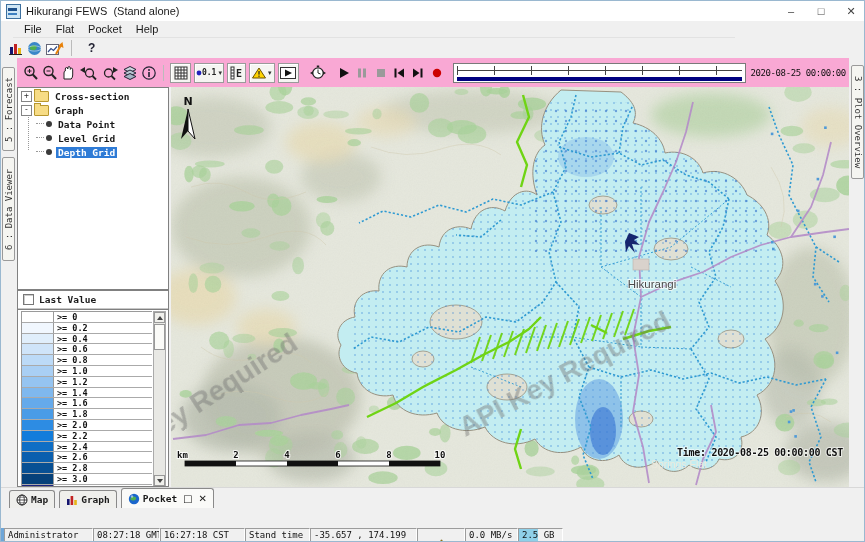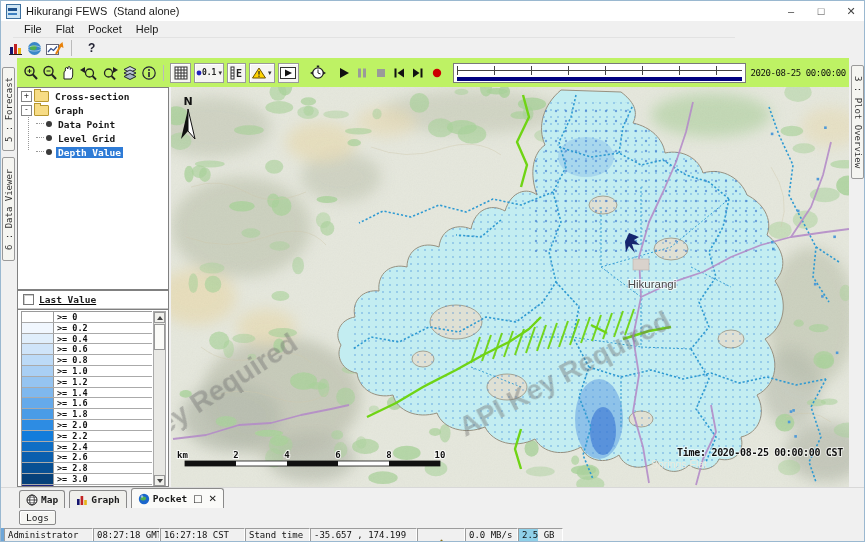--- a/index.html
+++ b/index.html
@@ -11,21 +11,21 @@
   .appicon::before{content:"";position:absolute;left:1px;top:3px;width:9px;height:3px;background:#1d4f8a;}
   .appicon::after{content:"";position:absolute;left:1px;top:8px;width:9px;height:2px;background:#3c7fc0;}
   .title-text{font-size:11px;color:#1a1a1a;white-space:pre;}
   .wincontrols{margin-left:auto;display:flex;height:100%;}
   .winbtn{width:30px;height:100%;display:flex;align-items:center;justify-content:center;font-size:11px;color:#444;}
   
   .menubar{position:absolute;left:12px;top:20px;width:722px;height:17px;background:#f0f0f0;display:flex;align-items:center;padding-left:4px;box-sizing:border-box;border-bottom:1px solid #e2e2e2;}
   .menu-item{font-size:11px;color:#1a1a1a;padding:0 7px;}
   
   .toolbar1{position:absolute;left:0;top:37px;width:865px;height:20px;background:#f0f0f0;display:flex;align-items:center;padding-left:6px;box-sizing:border-box;}
-  .toolbar2{position:absolute;left:16px;top:57px;width:849px;height:29px;background:#bef264;display:flex;align-items:center;padding-left:6px;box-sizing:border-box;}
+  .toolbar2{position:absolute;left:16px;top:57px;width:849px;height:29px;background:#f9a8d4;display:flex;align-items:center;padding-left:6px;box-sizing:border-box;}
   .tbtn{width:17px;height:19px;display:flex;align-items:center;justify-content:center;margin-right:2px;}
   .tbtn.wide{width:20px;}
   .bbtn{height:20px;display:flex;align-items:center;justify-content:center;margin-right:3px;background:#f5f5f2;border:1px solid #9a9a9a;box-shadow:inset 1px 1px 0 #fff;box-sizing:border-box;}
   .sep{width:1px;height:16px;background:#bbb;margin:0 6px 0 4px;}
   .helpq{font-weight:bold;font-size:12px;color:#223;margin-left:10px;}
   .ddtext{font:bold 8px "DejaVu Sans Mono",monospace;color:#222;}
   .ddarrow{font-size:7px;color:#333;margin-left:2px;}
   .timeline{width:300px;height:20px;border:1px solid #7a7a7a;background:#fff;box-sizing:border-box;padding:2px 3px 2px 3px;margin-left:6px;}
   .ruler{height:9px;position:relative;}
   .ruler::before{content:"";position:absolute;left:0;right:0;top:4px;height:1px;background:#444;}
@@ -47,39 +47,39 @@
   .folder{width:13px;height:9px;background:#f7dc85;border:1px solid #b8972f;border-radius:1px;position:relative;margin-right:4px;flex:none;}
   .folder::before{content:"";position:absolute;top:-3px;left:-1px;width:5px;height:2px;background:#f7dc85;border:1px solid #b8972f;border-bottom:none;}
   .trow.leaf{margin-left:18px;}
   .stub{width:8px;height:1px;border-top:1px dotted #999;margin-right:2px;flex:none;}
   .bullet{width:6px;height:6px;border-radius:50%;background:#3a3a3a;margin-right:4px;flex:none;}
   .tlabel{white-space:nowrap;padding:0 2px;}
   .trow.selected .tlabel{background:#2e7bd6;color:#fff;}
   .connector{position:absolute;left:10px;top:26px;height:36px;border-left:1px dotted #999;}
   
   .legendpanel{position:absolute;left:16px;top:289px;width:152px;height:197px;background:#fff;border:1px solid #808080;box-sizing:border-box;overflow:hidden;}
-  .legend-head{display:flex;align-items:center;height:17px;padding-left:5px;border-bottom:1px solid #c8c8c8;text-decoration:underline;}
+  .legend-head{display:flex;align-items:center;height:17px;padding-left:5px;border-bottom:1px solid #c8c8c8;}
   .cb{width:9px;height:9px;border:1px solid #777;background:#fff;box-shadow:inset 1px 1px 0 #ccc;margin-right:5px;flex:none;}
   .cblabel{font:bold 9.5px "DejaVu Sans Mono",monospace;color:#1a1a1a;}
   .legend-table{position:relative;height:178px;border-top:1px solid #808080;}
   #legend-rows{position:absolute;left:3px;top:1px;right:16px;bottom:0;overflow:hidden;border-left:1px solid #9a9a9a;border-top:1px solid #9a9a9a;}
   .lrow{display:flex;height:10.8px;box-sizing:border-box;border-bottom:1px solid #aaa;}
   .lsw{width:32px;flex:none;border-right:1px solid #9a9a9a;box-sizing:border-box;}
   .llb{flex:1;font:bold 8.5px/10px "DejaVu Sans Mono",monospace;color:#111;padding-left:3px;background:#fff;}
   .vscroll{position:absolute;right:2px;top:1px;bottom:1px;width:13px;background:#e8e8e4;border:1px solid #aaa;box-sizing:border-box;}
   .sbtn{position:absolute;left:0;width:11px;height:11px;background:#f0f0ec;border:1px solid #999;box-sizing:border-box;}
   .sbtn.up{top:0;} .sbtn.down{bottom:0;}
   .sbtn::after{content:"";position:absolute;left:2px;border-left:3px solid transparent;border-right:3px solid transparent;}
   .sbtn.up::after{top:3px;border-bottom:4px solid #444;}
   .sbtn.down::after{top:3px;border-top:4px solid #444;}
   .sthumb{position:absolute;left:0;top:12px;width:11px;height:26px;background:#fbfbf8;border:1px solid #999;box-sizing:border-box;}
   
   .mapwrap{position:absolute;left:170px;top:86px;width:678px;height:400px;background:#e6e8dd;overflow:hidden;}
   
-  .tabrow{position:absolute;left:0;top:486px;width:865px;height:21px;background:#f0f0f0;display:flex;align-items:flex-end;padding-left:18px;box-sizing:border-box;border-top:1px solid #d8d8d8;}
+  .tabrow{position:absolute;left:0;top:486px;width:865px;height:21px;background:#f0f0f0;display:flex;align-items:flex-end;padding-left:8px;box-sizing:border-box;border-top:1px solid #d8d8d8;}
   .btab{height:17px;margin-right:4px;padding:0 6px;border:1px solid #8a8a8a;border-bottom:none;border-radius:3px 3px 0 0;background:#efefec;display:flex;align-items:center;gap:3px;font:bold 9.5px "DejaVu Sans Mono",monospace;color:#1a1a1a;}
   .btab.active{background:#fafaf8;height:19px;}
   .tabctl{font:bold 10px "DejaVu Sans",sans-serif;color:#222;margin-left:3px;}
   .logsrow{position:absolute;left:0;top:507px;width:865px;height:20px;background:#f0f0f0;}
   .logsbtn{position:absolute;left:18px;top:2px;padding:1px 6px;border:1px solid #8a8a8a;border-radius:2px;background:#f5f5f2;font:9.5px "DejaVu Sans Mono",monospace;color:#1a1a1a;box-shadow:inset 1px 1px 0 #fff;}
   
   .statusbar{position:absolute;left:0;top:527px;width:865px;height:15px;display:flex;background:#f0f0f0;}
   .scell{height:32px;box-sizing:border-box;border:1px solid;border-color:#9c9c9c #ffffff #ffffff #9c9c9c;
          font:9px/13px "DejaVu Sans Mono",monospace;color:#111;padding:0 3px;white-space:nowrap;overflow:hidden;position:relative;}
   .memfill{position:absolute;left:0;top:0;bottom:0;width:45%;background:#8fd0e8;}
@@ -304,21 +304,21 @@
       <span class="tlabel">Data Point</span>
     </div>
     <div class="trow leaf">
       <span class="stub"></span>
       <span class="bullet"></span>
       <span class="tlabel">Level Grid</span>
     </div>
     <div class="trow leaf selected">
       <span class="stub"></span>
       <span class="bullet"></span>
-      <span class="tlabel">Depth Value</span>
+      <span class="tlabel">Depth Grid</span>
     </div>
   </div>
 
   <div class="legendpanel">
     <div class="legend-head">
       <span class="cb"></span>
       <span class="cblabel">Last Value</span>
     </div>
     <div class="legend-table">
       <div id="legend-rows">
@@ -714,23 +714,20 @@
           <circle cx="6" cy="6" r="5.2" fill="#1a66cc"></circle>
           <path d="M2.5,5 q2.5,-2.5 5,-1 q1.8,1.6 -0.8,3.2 q-2.6,1 -4.2,-0.6 z" fill="#4fae52"></path>
           <circle cx="4" cy="3.5" r="1.2" fill="rgba(255,255,255,.55)"></circle>
         </svg>
       <span>Pocket</span>
       <span class="tabctl">□</span>
       <span class="tabctl">✕</span>
     </div>
   </div>
 
-  <div class="logsrow">
-    <span class="logsbtn">Logs</span>
-  </div>
 
   <div class="statusbar">
     <div class="gripblue"></div>
     <div class="scell" style="width:89px">Administrator</div>
     <div class="scell" style="width:67px">08:27:18 GMT</div>
     <div class="scell" style="width:85px">16:27:18 CST</div>
     <div class="scell" style="width:65px">Stand time</div>
     <div class="scell" style="width:107px">-35.657 , 174.199</div>
     <div class="scell" style="width:48px;display:flex;align-items:center;justify-content:center;">
       <svg width="13" height="11">

